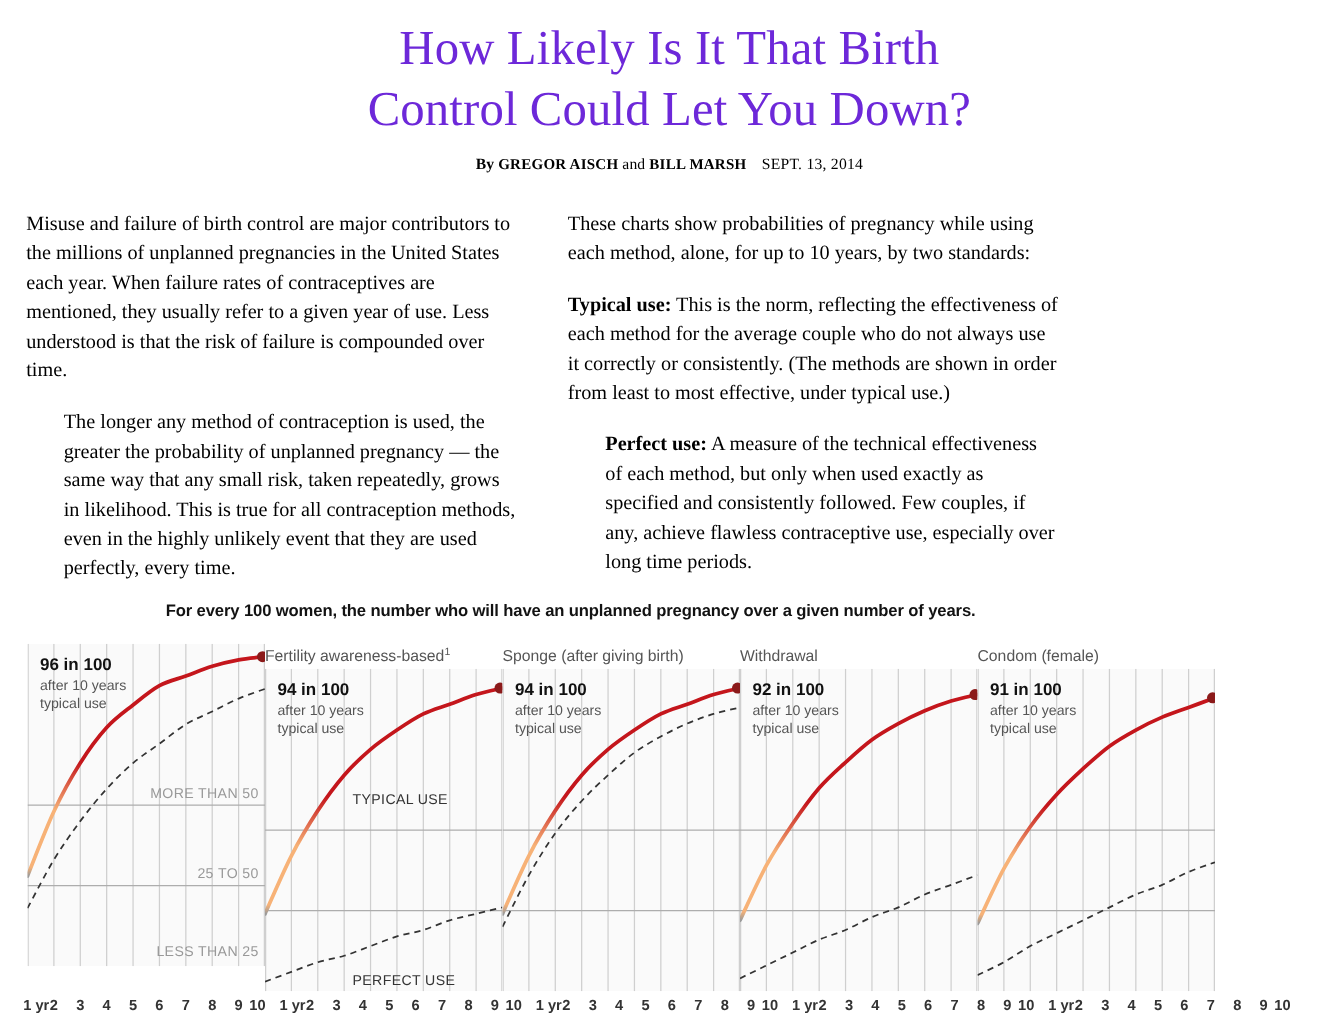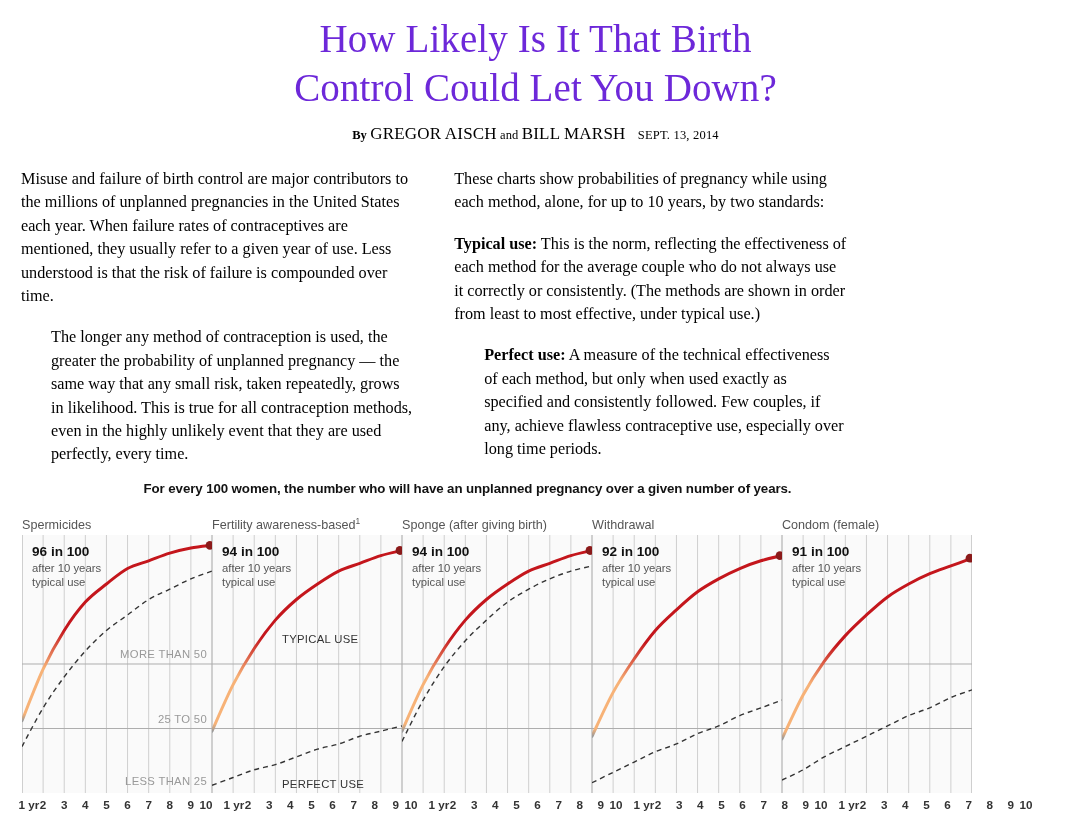--- a/index.html
+++ b/index.html
@@ -33,22 +33,22 @@
   .byline {
     text-align: center;
     font-family: "Liberation Serif", serif;
     font-size: 12.5px;
     color: #000;
     margin-top: 12px;
     letter-spacing: 0.1px;
   }
   .byline .by { font-weight: 700; }
   .byline .name {
-    font-weight: 400;
-    font-size: 17px;
+    font-weight: 700;
+    font-size: 12px;
     letter-spacing: 0.2px;
   }
   .byline .and { font-weight: 400; }
   .byline .date {
     margin-left: 9px;
     font-weight: 400;
     letter-spacing: 0.2px;
   }
 
   
@@ -68,21 +68,21 @@
   .col-left  { width: 497px; margin-left: 21px; }
   .col-right { width: 499px; margin-left: 42px; }
   .col p { margin: 0 0 18px 0; }
   .col p:last-child { margin-bottom: 0; margin-left: 30px; }
   .lead { font-weight: 700; }
 
   
   .chart-subtitle {
     position: absolute;
     top: 481px;
-    left: 12px;
+    left: 1px;
     width: 911px;
     text-align: center;
     font-family: "Liberation Sans", sans-serif;
     font-weight: 700;
     font-size: 13.3px;
     color: #121212;
     letter-spacing: -0.1px;
   }
 
   .panels {
@@ -193,21 +193,20 @@
     <p>
       <span class="lead">Perfect use:</span><span> A measure of the technical effectiveness of each method, but only when used exactly as specified and consistently followed. Few couples, if any, achieve flawless contraceptive use, especially over long time periods.</span>
     </p>
   </div>
 </div>
 
 <div class="chart-subtitle">For every 100 women, the number who will have an unplanned pregnancy over a given number of years.</div>
 
 <div class="panels" id="panels">
     <div class="panel">
-      <div class="panel-title">Spermicides</div>
       <div class="plot-wrap">
         <svg class="plot" width="190" height="258" viewBox="0 0 190 258">
           <defs>
             <linearGradient id="g0" x1="0" y1="1" x2="0" y2="0">
               <stop offset="0" stop-color="#9A9A9A"></stop>
               <stop offset="0.04" stop-color="#F7B277"></stop>
               <stop offset="0.3" stop-color="#F7B277"></stop>
               <stop offset="0.52" stop-color="#C4161C"></stop>
               <stop offset="1" stop-color="#C4161C"></stop>
             </linearGradient>

